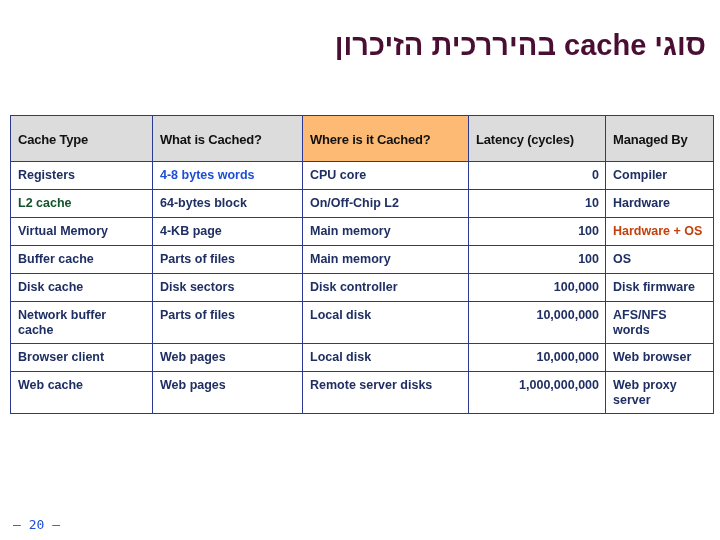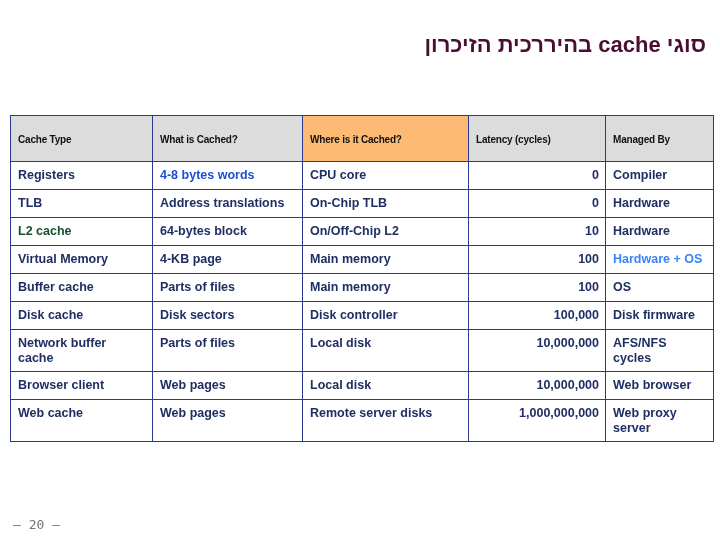--- a/index.html
+++ b/index.html
@@ -19,21 +19,21 @@
   
   #slide-title {
     position: absolute;
     left: 0;
     right: 14px;
     top: 28px;
     text-align: right;
     direction: rtl;
     unicode-bidi: isolate;
     color: #4a0e33;
-    font-size: 22px;
+    font-size: 29px;
     font-weight: bold;
     letter-spacing: 0px;
     line-height: 34px;
     white-space: nowrap;
   }
 
   
   #cache-table-wrap {
     position: absolute;
     left: 10px;
@@ -60,21 +60,21 @@
     text-align: left;
     font-size: 12.5px;
     line-height: 15px;
     font-weight: bold;
   }
   table.cache-table thead th {
     background: #dcdcdc;
     color: #111111;
     height: 34px;
     vertical-align: middle;
-    font-size: 10px;
+    font-size: 13px;
     white-space: nowrap;
     letter-spacing: -0.2px;
   }
   table.cache-table tbody td {
     background: #ffffff;
     color: #1f2f63;
   }
   table.cache-table tbody td.num {
     text-align: right;
     padding-right: 6px;
@@ -125,73 +125,66 @@
       </tr>
     </thead>
     <tbody id="table-body">
         <tr data-h="med">
           <td style="border-color: rgb(43, 57, 144); color: rgb(31, 47, 99);">Registers</td>
           <td style="border-color: rgb(43, 57, 144); color: #1d4ed8;">4-8 bytes words</td>
           <td style="border-color: rgb(43, 57, 144); color: rgb(31, 47, 99);"> CPU core</td>
           <td class="num" style="border-color: rgb(43, 57, 144); color: rgb(31, 47, 99);">0</td>
           <td style="border-color: rgb(43, 57, 144); color: rgb(31, 47, 99);">Compiler</td>
         </tr>
-        <tr data-h="tall">
-          <td style="border-color: rgb(43, 57, 144); color: rgb(31, 47, 99);">TLB</td>
-          <td style="border-color: rgb(43, 57, 144); color: rgb(31, 47, 99);">Address translations</td>
-          <td style="border-color: rgb(43, 57, 144); color: rgb(31, 47, 99);">On-Chip TLB</td>
-          <td class="num" style="border-color: rgb(43, 57, 144); color: rgb(31, 47, 99);">0</td>
-          <td style="border-color: rgb(43, 57, 144); color: rgb(31, 47, 99);">Hardware</td>
-        </tr>
         <tr>
           <td style="border-color: rgb(43, 57, 144); color: #14532d;">L2 cache</td>
           <td style="border-color: rgb(43, 57, 144); color: rgb(31, 47, 99);">64-bytes block</td>
           <td style="border-color: rgb(43, 57, 144); color: rgb(31, 47, 99);">On/Off-Chip L2</td>
           <td class="num" style="border-color: rgb(43, 57, 144); color: rgb(31, 47, 99);">10</td>
           <td style="border-color: rgb(43, 57, 144); color: rgb(31, 47, 99);">Hardware</td>
         </tr>
         <tr>
           <td style="border-color: rgb(43, 57, 144); color: rgb(31, 47, 99);">Virtual Memory</td>
           <td style="border-color: rgb(43, 57, 144); color: rgb(31, 47, 99);">4-KB page</td>
           <td style="border-color: rgb(43, 57, 144); color: rgb(31, 47, 99);">Main memory</td>
           <td class="num" style="border-color: rgb(43, 57, 144); color: rgb(31, 47, 99);">100</td>
-          <td style="border-color: rgb(43, 57, 144); color: #3b82f6;">Hardware + OS</td>
+          <td style="border-color: rgb(43, 57, 144); color: #c2410c;">Hardware + OS</td>
         </tr>
         <tr>
           <td style="border-color: rgb(43, 57, 144); color: rgb(31, 47, 99);">Buffer cache</td>
           <td style="border-color: rgb(43, 57, 144); color: rgb(31, 47, 99);">Parts of files</td>
           <td style="border-color: rgb(43, 57, 144); color: rgb(31, 47, 99);">Main memory</td>
           <td class="num" style="border-color: rgb(43, 57, 144); color: rgb(31, 47, 99);">100</td>
           <td style="border-color: rgb(43, 57, 144); color: rgb(31, 47, 99);">OS</td>
         </tr>
         <tr>
           <td style="border-color: rgb(43, 57, 144); color: rgb(31, 47, 99);">Disk cache</td>
           <td style="border-color: rgb(43, 57, 144); color: rgb(31, 47, 99);">Disk sectors</td>
           <td style="border-color: rgb(43, 57, 144); color: rgb(31, 47, 99);">Disk controller</td>
           <td class="num" style="border-color: rgb(43, 57, 144); color: rgb(31, 47, 99);">100,000</td>
           <td style="border-color: rgb(43, 57, 144); color: rgb(31, 47, 99);">Disk firmware</td>
         </tr>
         <tr data-h="tall">
           <td style="border-color: rgb(43, 57, 144); color: rgb(31, 47, 99); margin-left: 8px;">Network buffer cache</td>
           <td style="border-color: rgb(43, 57, 144); color: rgb(31, 47, 99);">Parts of files</td>
           <td style="border-color: rgb(43, 57, 144); color: rgb(31, 47, 99);">Local disk</td>
           <td class="num" style="border-color: rgb(43, 57, 144); color: rgb(31, 47, 99);">10,000,000</td>
-          <td style="border-color: rgb(43, 57, 144); color: rgb(31, 47, 99);">AFS/NFS cycles</td>
+          <td style="border-color: rgb(43, 57, 144); color: rgb(31, 47, 99);">AFS/NFS words</td>
         </tr>
         <tr data-h="tall">
           <td style="border-color: rgb(43, 57, 144); color: rgb(31, 47, 99);">Browser client</td>
           <td style="border-color: rgb(43, 57, 144); color: rgb(31, 47, 99);">Web pages</td>
           <td style="border-color: rgb(43, 57, 144); color: rgb(31, 47, 99);">Local disk</td>
           <td class="num" style="border-color: rgb(43, 57, 144); color: rgb(31, 47, 99);">10,000,000</td>
           <td style="border-color: rgb(43, 57, 144); color: rgb(31, 47, 99);">Web browser</td>
         </tr>
         <tr data-h="taller">
           <td style="border-color: rgb(43, 57, 144); color: rgb(31, 47, 99);">Web cache</td>
           <td style="border-color: rgb(43, 57, 144); color: rgb(31, 47, 99);">Web pages</td>
           <td style="border-color: rgb(43, 57, 144); color: rgb(31, 47, 99);">Remote server disks</td>
           <td class="num" style="border-color: rgb(43, 57, 144); color: rgb(31, 47, 99);">1,000,000,000</td>
           <td style="border-color: rgb(43, 57, 144); color: rgb(31, 47, 99);">Web proxy server</td>
         </tr>
       </tbody>
   </table>
 </div>
 
-<div id="page-marker" style="color: #737373;">– 20 –</div>
+<div id="page-marker" style="color: #1d4ed8;">– 20 –</div>
 
 </body></html>

